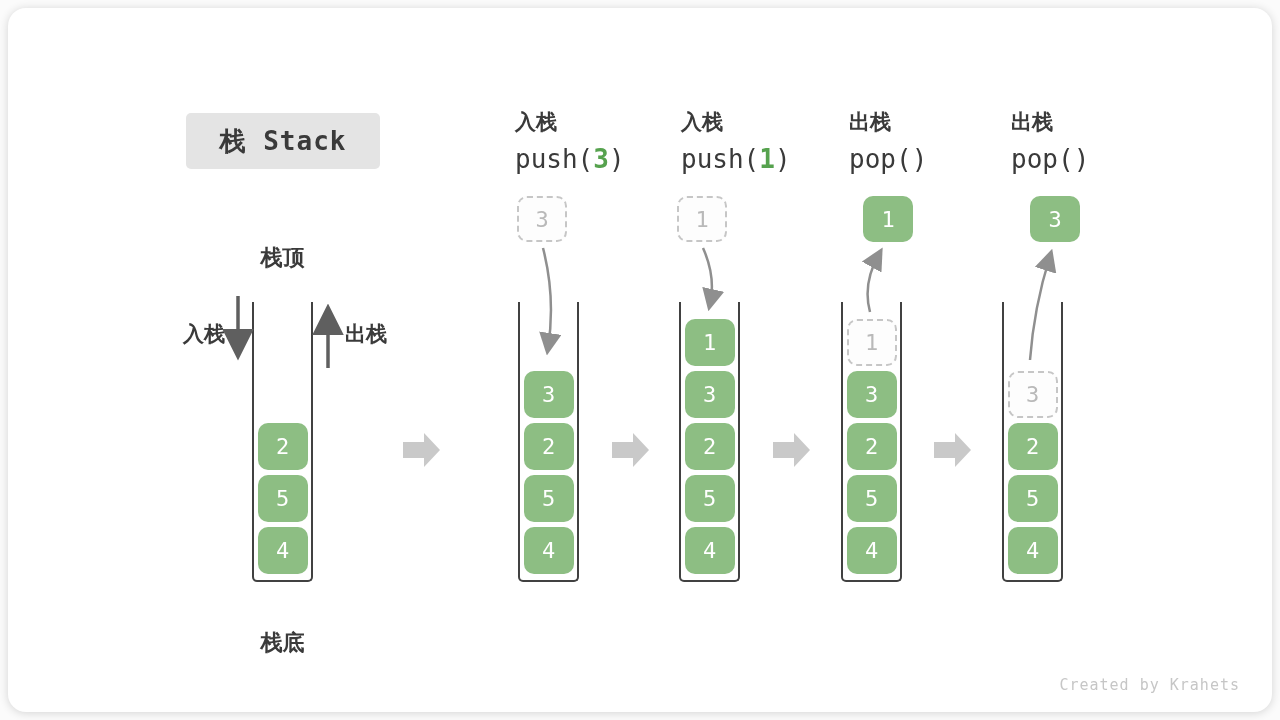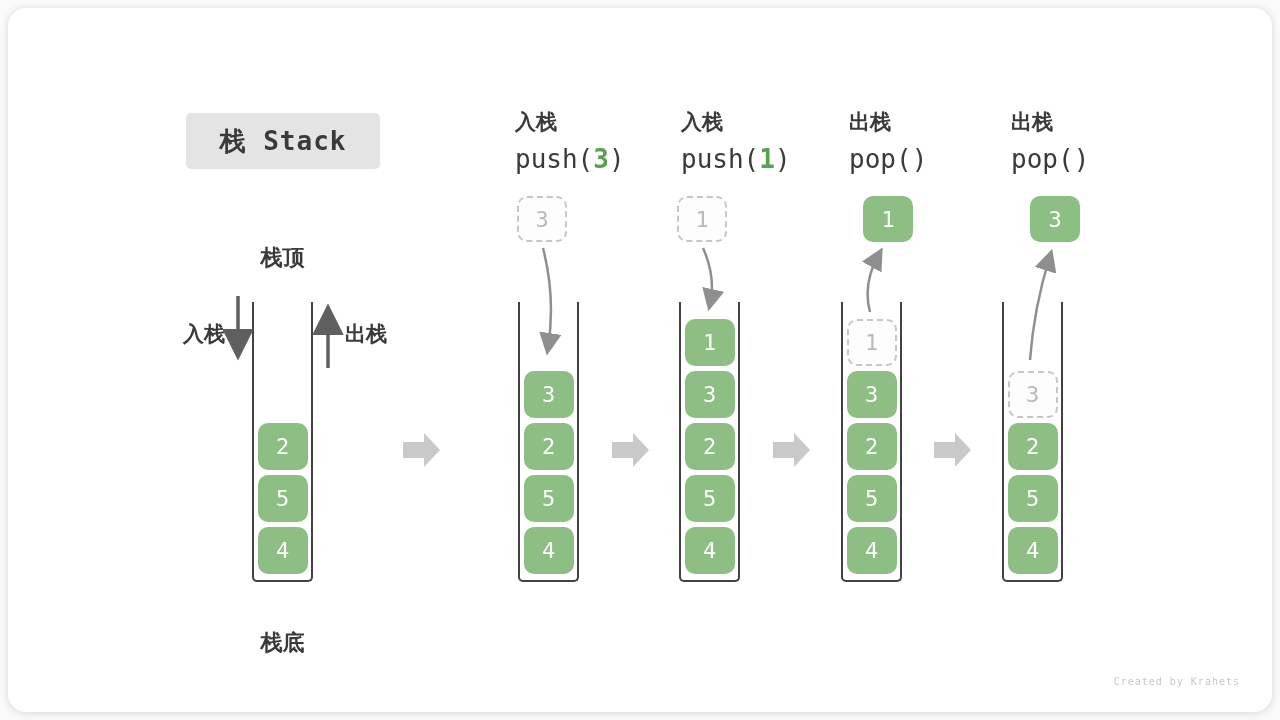--- a/index.html
+++ b/index.html
@@ -57,21 +57,21 @@
   }
   .step-header .line2{
     font-family:"DejaVu Sans Mono","Liberation Mono",monospace;
     font-size:26px;color:var(--text-dark,#3a3a3a);white-space:nowrap;
   }
   .step-header .arg{color:var(--code-arg-green,#56a24e);font-weight:bold;}
   .overlay{position:absolute;left:0;top:0;width:1280px;height:720px;pointer-events:none;}
   .footer{
     position:absolute;top:676px;right:40px;
     font-family:"DejaVu Sans Mono","Liberation Mono",monospace;
-    font-size:10px;color:#c6c6c6;letter-spacing:1px;
+    font-size:15px;color:#c6c6c6;letter-spacing:1px;
   }
 </style>
 </head>
 <body>
 
 <div class="canvas">
   <div class="card"></div>
 
   <div class="title-box">
     <span>栈 Stack</span>

